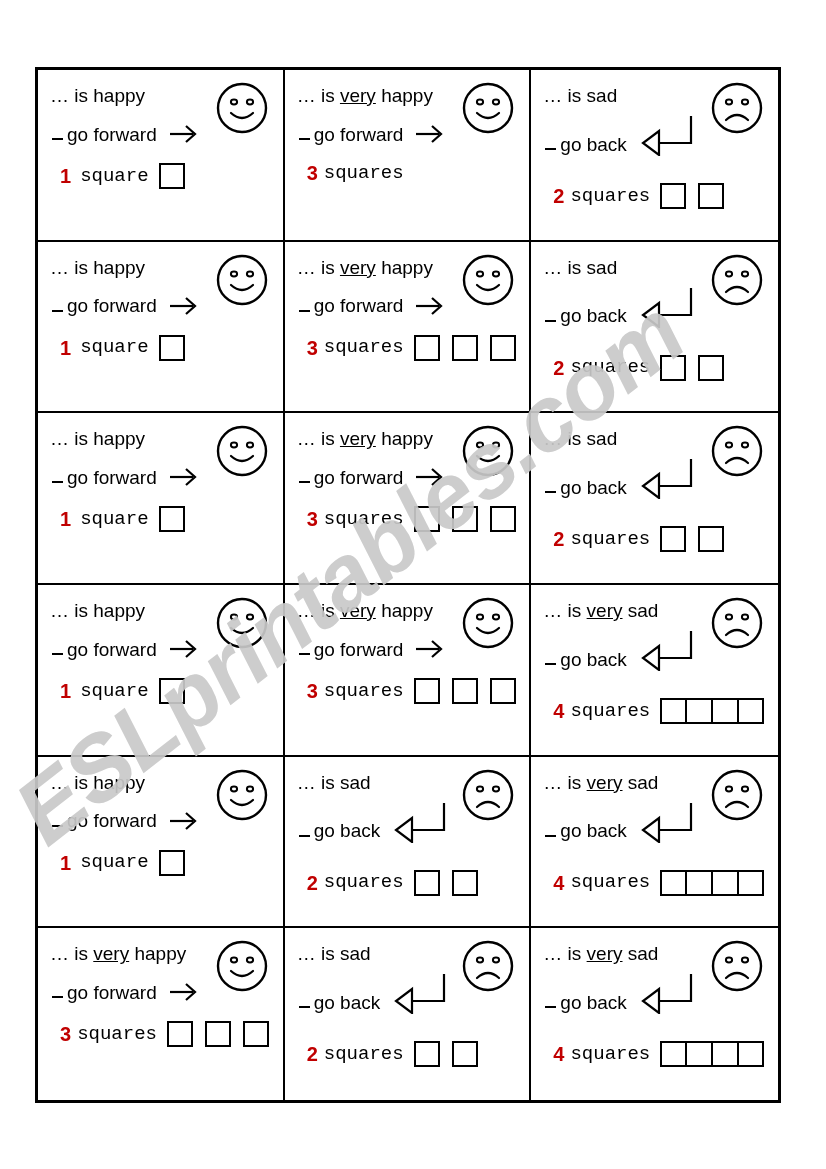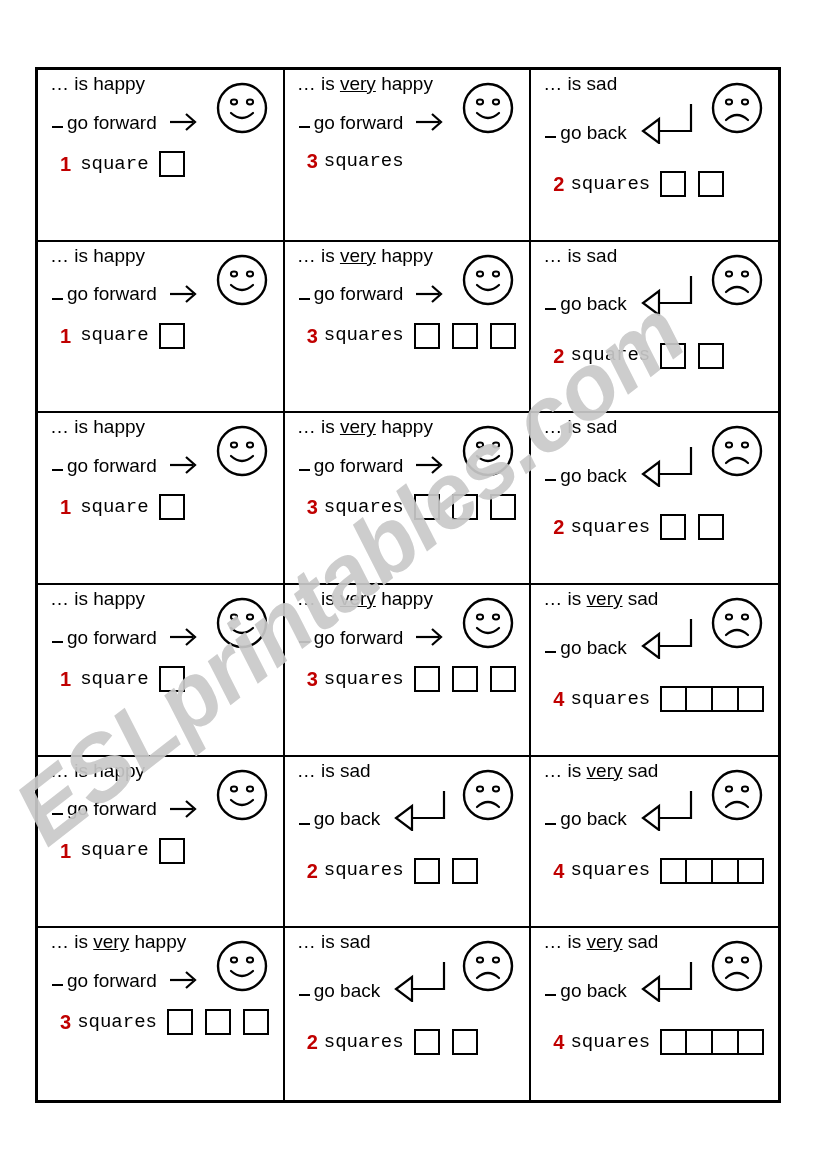--- a/index.html
+++ b/index.html
@@ -57,21 +57,21 @@
     height: 100%;
     display: grid;
     grid-template-columns: repeat(3, 1fr);
     grid-template-rows: repeat(6, 1fr);
   }
   .cell {
     position: relative;
     box-sizing: border-box;
     border-right: 2px solid #000000;
     border-bottom: 2px solid #000000;
-    padding: 4px 10px 6px 12px;
+    padding: 16px 10px 6px 12px;
     overflow: hidden;
   }
   .cell.last-col { border-right: none; }
   .cell.last-row { border-bottom: none; }
 
   
   .line {
     display: flex;
     align-items: center;
     font-size: 19px;

